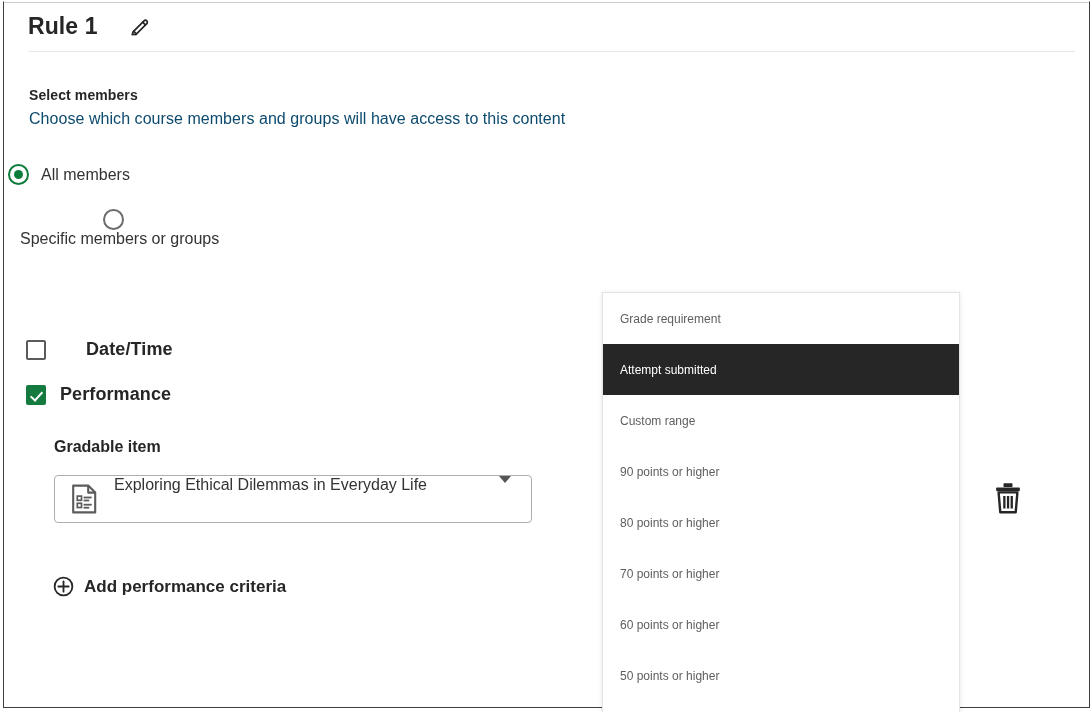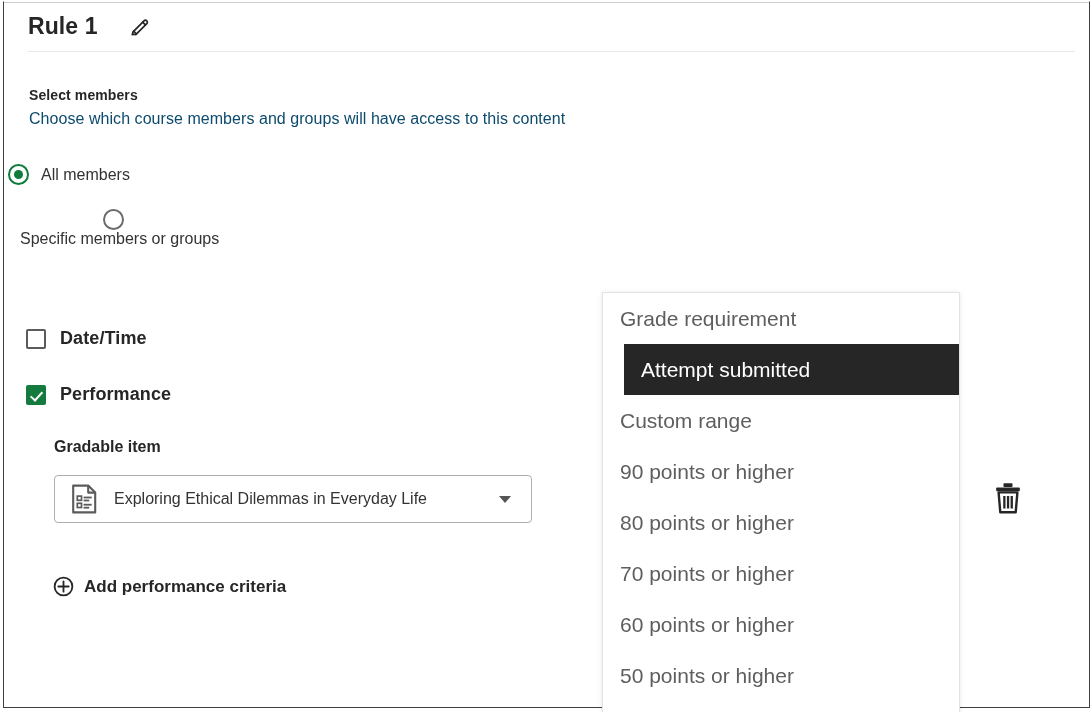--- a/index.html
+++ b/index.html
@@ -119,21 +119,21 @@
   }
 
   
   .check-row {
     position: absolute;
     left: 22px;
     display: flex;
     align-items: center;
     cursor: pointer;
   }
-  .check-row.c0 { top: 276px; }
+  .check-row.c0 { top: 287px; gap: 26px; }
   .check-row.c1 { top: 332px; }
   .cbox {
     width: 20px; height: 20px;
     border: 2px solid #5b5b5b;
     border-radius: 2px;
     background: #fff;
     flex: 0 0 auto;
     position: relative;
   }
   .cbox.on {
@@ -166,21 +166,20 @@
     color: #262626;
   }
   .select-box {
     position: absolute;
     left: 50px; top: 423px;
     width: 478px; height: 48px;
     border: 1px solid #aeaeae;
     border-radius: 4px;
     background: #ffffff;
     display: flex;
-    align-items: center;
     padding: 0 10px 0 16px;
     cursor: pointer;
   }
   .select-icon { flex: 0 0 auto; display:flex; align-items:center; }
   .select-val {
     margin-left: 16px;
     flex: 1 1 auto;
     font-size: 16px;
     color: #333333;
     white-space: nowrap;
@@ -239,30 +238,29 @@
     border: 1px solid #e3e3e3;
     border-bottom: none;
     box-shadow: 0 1px 5px rgba(0,0,0,.10);
     overflow: hidden;
   }
   .opt {
     height: 51px;
     display: flex;
     align-items: center;
     padding-left: 17px;
-    font-size: 21px;
+    font-size: 12px;
     color: #5e5e5e;
     cursor: pointer;
     background: #ffffff;
     white-space: nowrap;
   }
   .opt.sel {
     background: #262626;
     color: #ffffff;
-    margin-left: 21px;
   }
 </style>
 </head>
 <body>
 
 <div id="root">
   <div class="panel">
 
     <div class="hdr">
       <span class="hdr-title">Rule 1</span>

